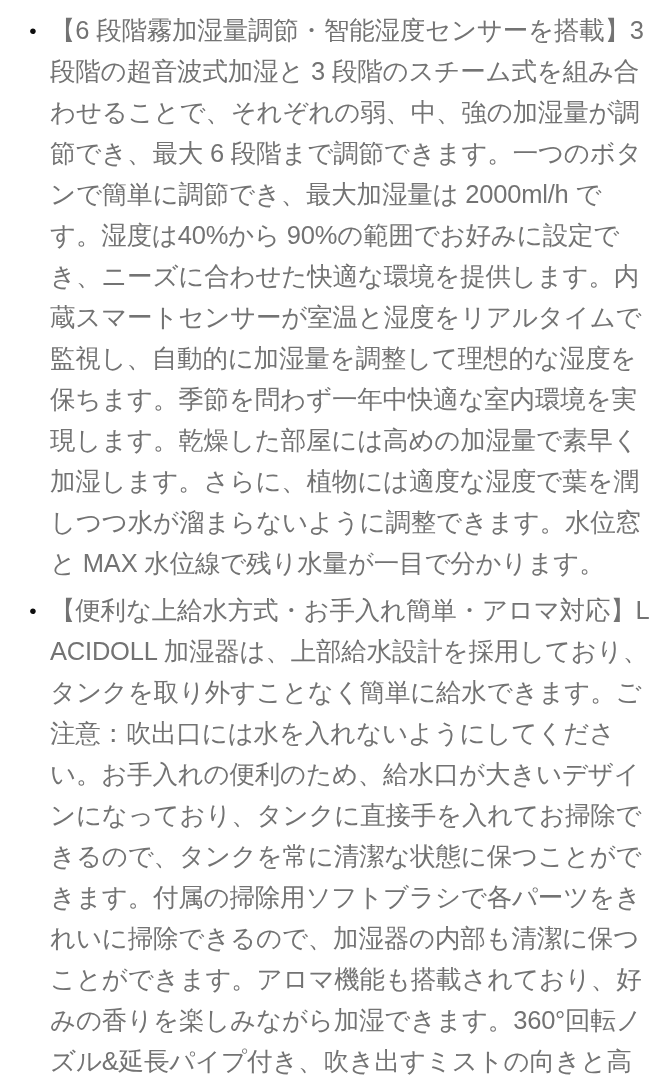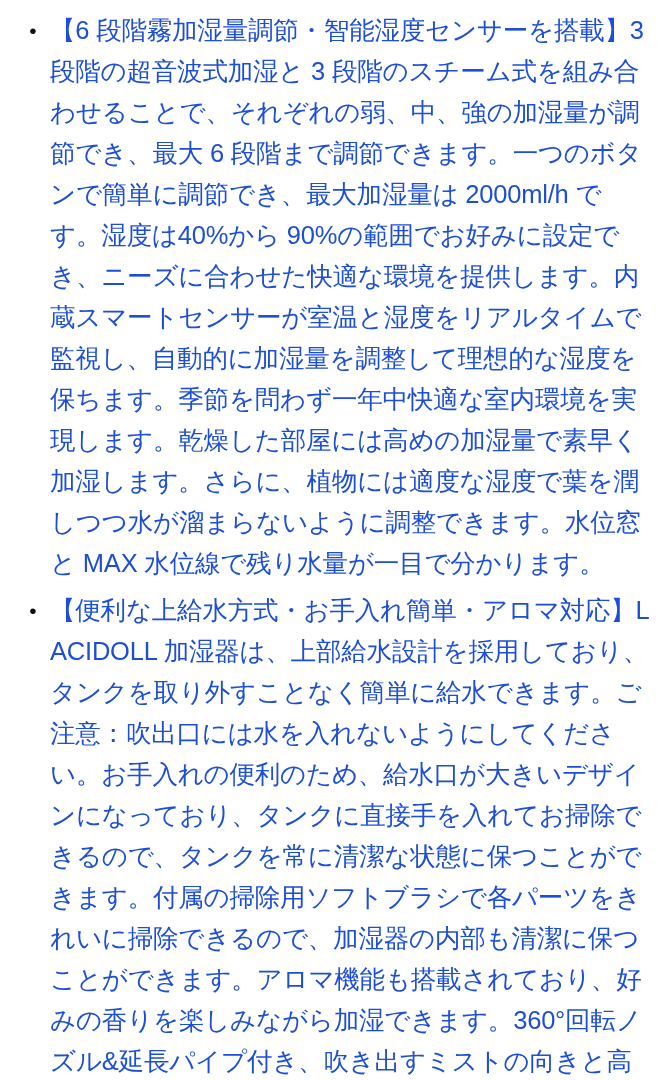--- a/index.html
+++ b/index.html
@@ -41,21 +41,21 @@
     user-select: none;
   }
   .bullet-text {
     flex: 1 1 auto;
     font-size: 25.5px;
     line-height: 41px;
     letter-spacing: -0.2px;
     text-align: left;
     white-space: pre-wrap;
     word-break: break-all;
-    color: #1d4ed8;
+    color: #737373;
   }
 </style>
 </head>
 <body>
 
 <div class="doc">
   <ul class="bullet-list">
     <li class="bullet-item">
       <span class="bullet-marker">•</span>
       <span class="bullet-text">【6 段階霧加湿量調節・智能湿度センサーを搭載】3 段階の超音波式加湿と 3 段階のスチーム式を組み合わせることで、それぞれの弱、中、強の加湿量が調節でき、最大 6 段階まで調節できます。一つのボタンで簡単に調節でき、最大加湿量は 2000ml/h です。湿度は40%から 90%の範囲でお好みに設定でき、ニーズに合わせた快適な環境を提供します。内蔵スマートセンサーが室温と湿度をリアルタイムで監視し、自動的に加湿量を調整して理想的な湿度を保ちます。季節を問わず一年中快適な室内環境を実現します。乾燥した部屋には高めの加湿量で素早く加湿します。さらに、植物には適度な湿度で葉を潤しつつ水が溜まらないように調整できます。水位窓と MAX 水位線で残り水量が一目で分かります。</span>

